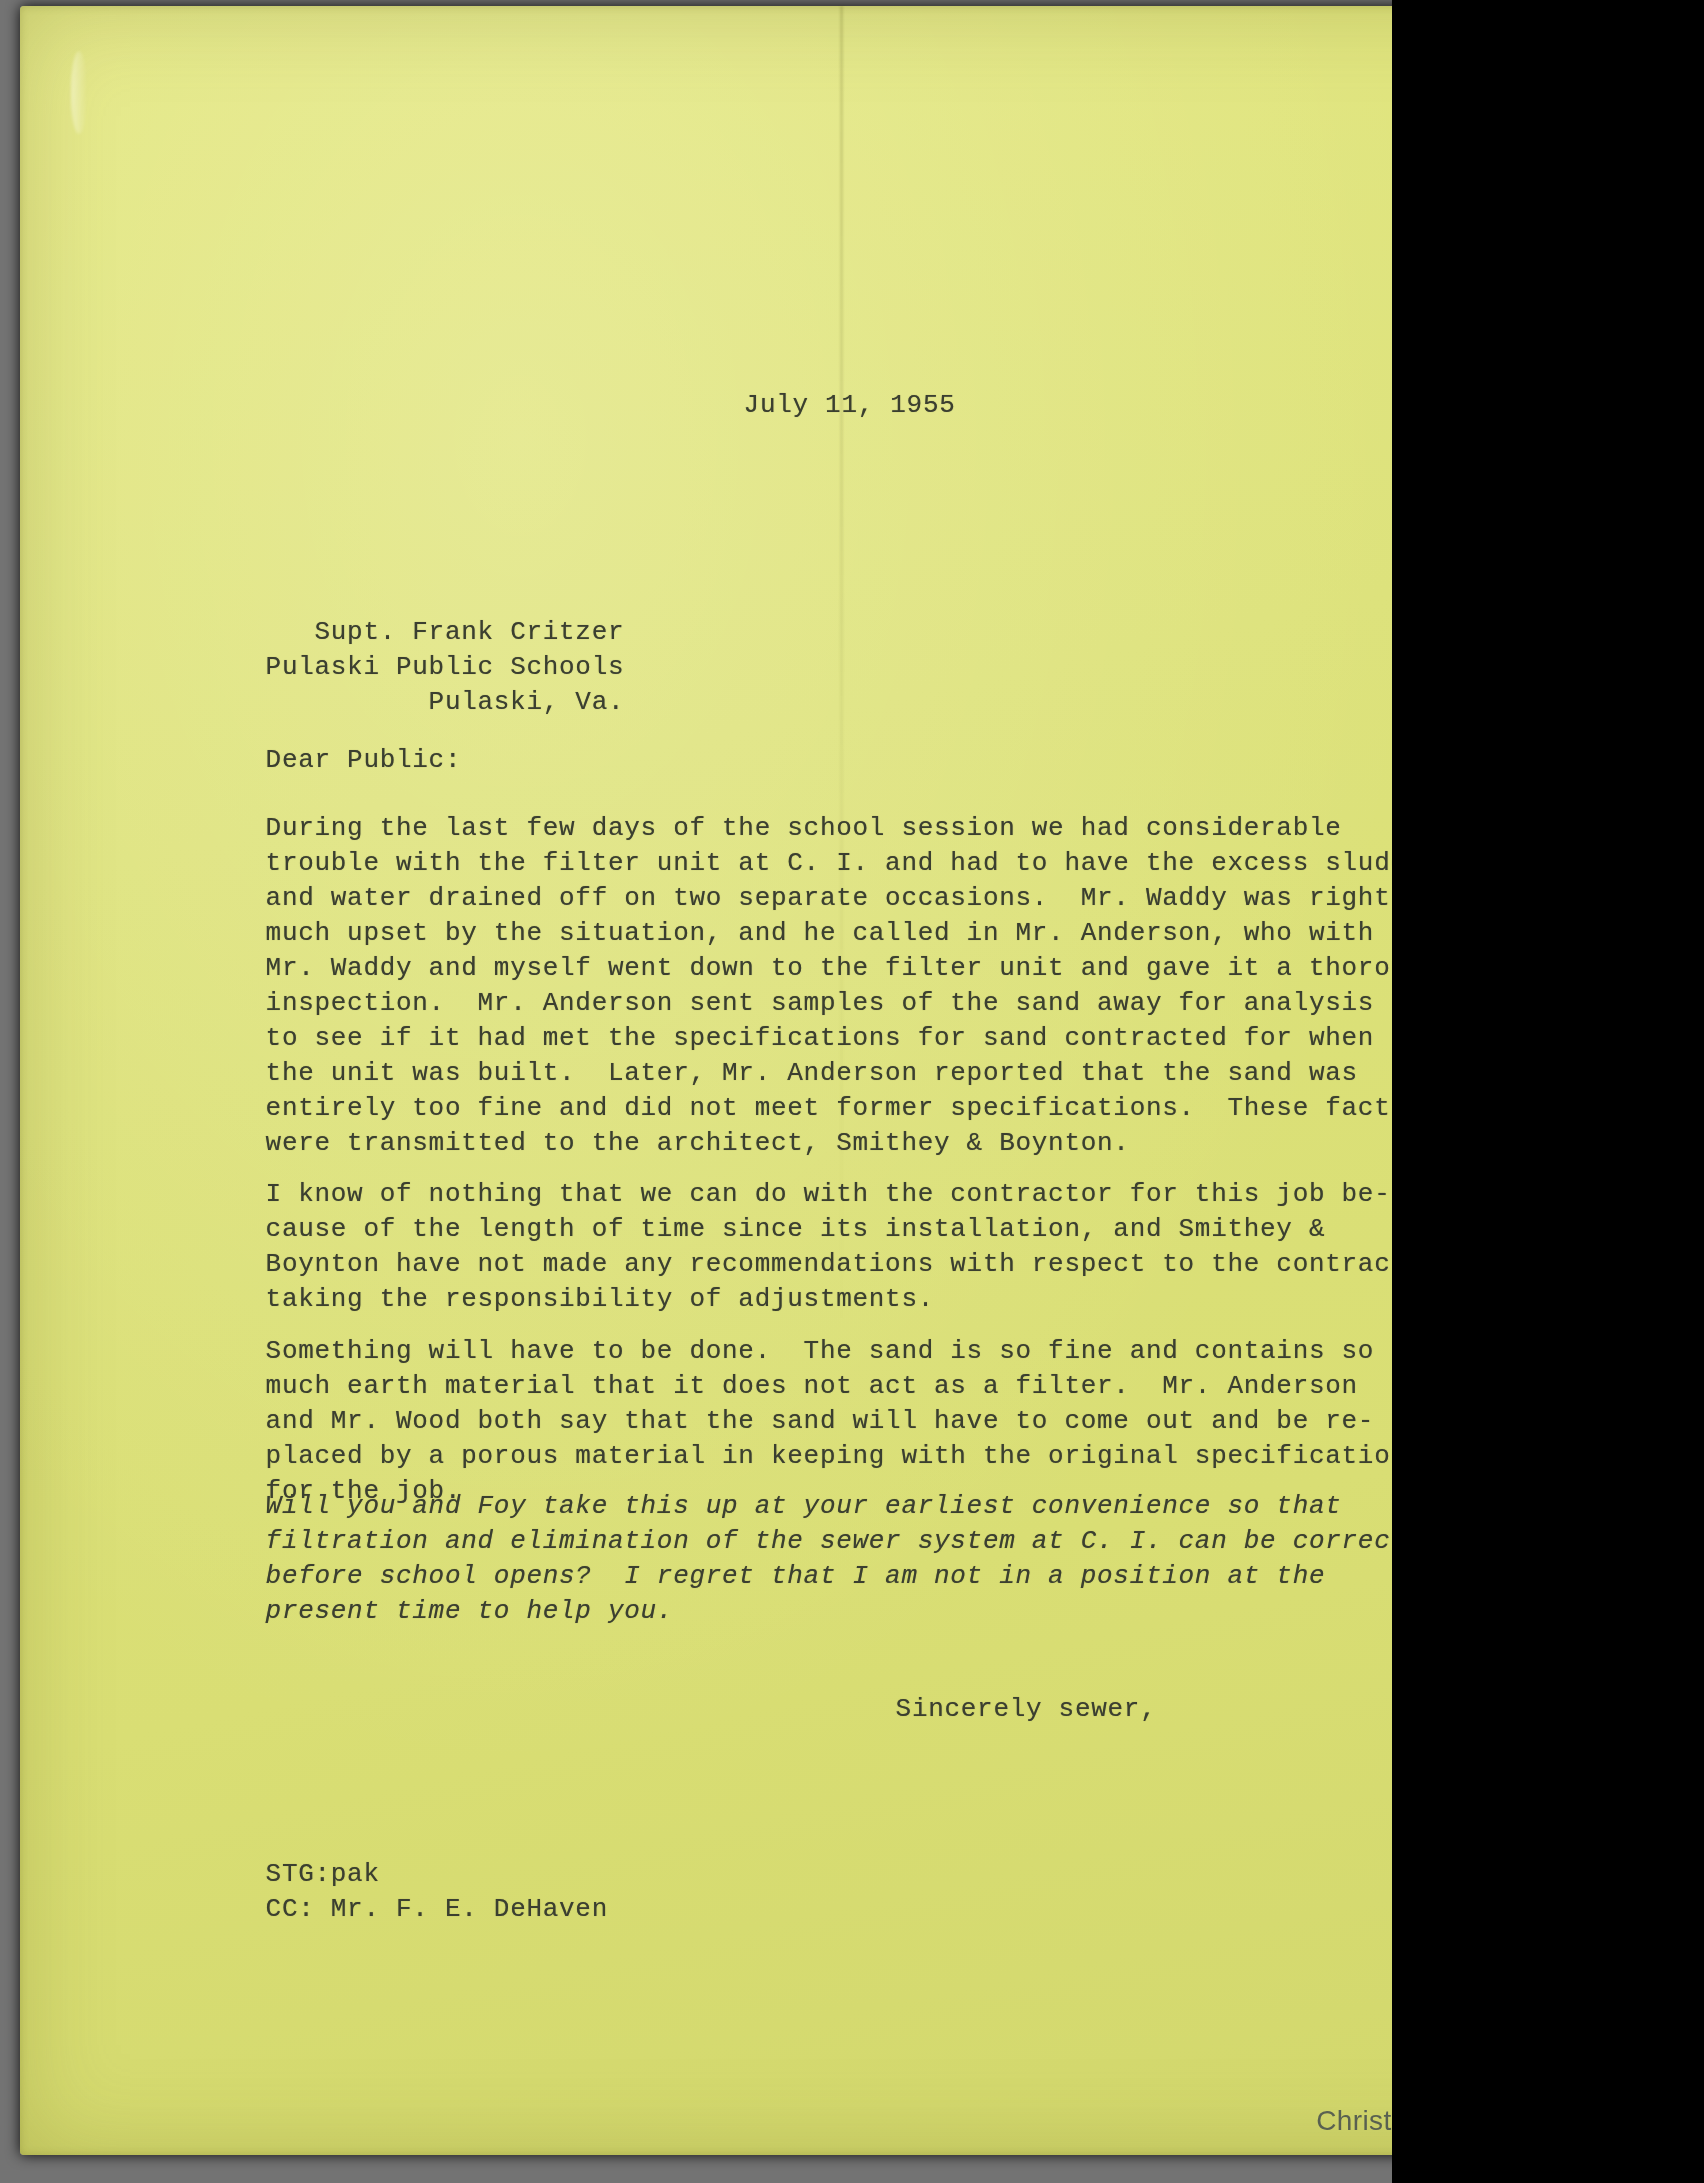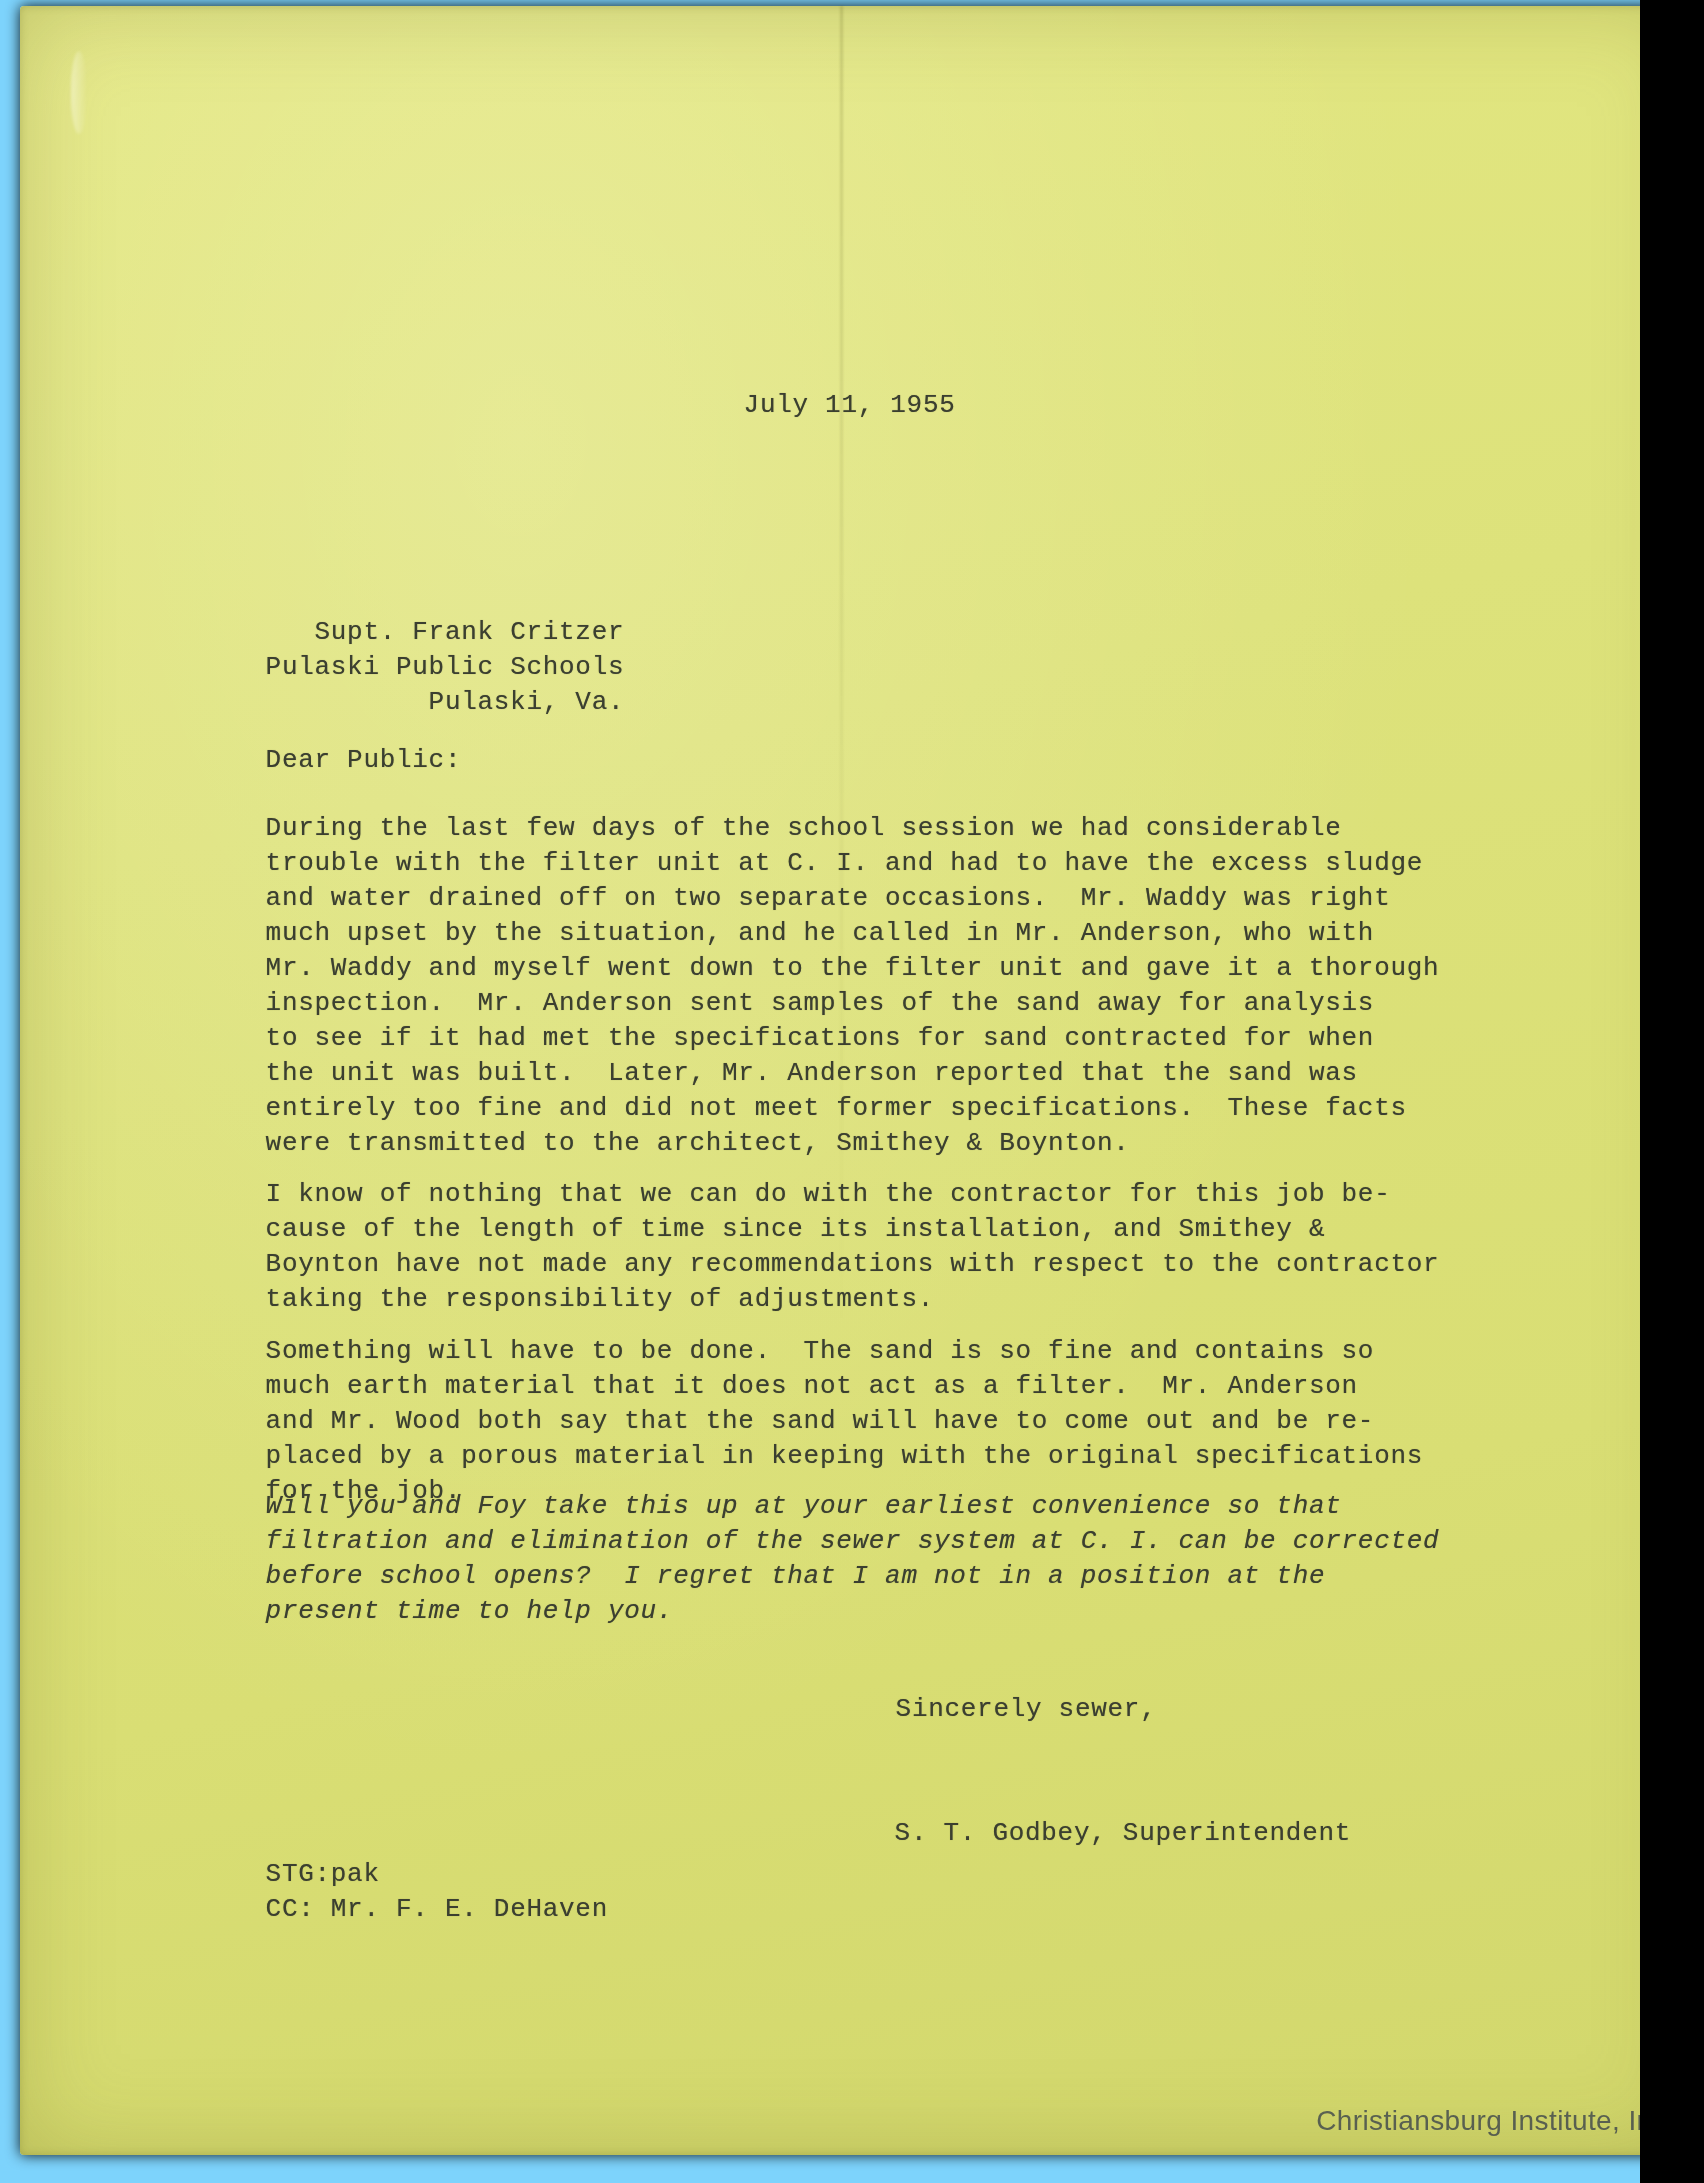--- a/index.html
+++ b/index.html
@@ -2,23 +2,23 @@
 <html style="font-size:12px"><head>
 <meta charset="utf-8">
 <style>
   html, body {
     margin: 0;
     padding: 0;
     background: #000;
   }
   .scan {
     position: relative;
-    width: 1640px;
+    width: 1392px;
     height: 2183px;
-    background: #7dd3fc;
+    background: #737373;
     overflow: hidden;
     font-family: "Liberation Mono", "DejaVu Sans Mono", monospace;
   }
   .paper {
     position: absolute;
     left: 19.6px;
     top: 6px;
     width: 1667px;
     height: 2149px;
     background:
@@ -120,21 +120,20 @@
 placed by a porous material in keeping with the original specifications
 for the job.</div>
 
     <div class="txt para-4">Will you and Foy take this up at your earliest convenience so that
 filtration and elimination of the sewer system at C. I. can be corrected
 before school opens?  I regret that I am not in a position at the
 present time to help you.</div>
 
     <div class="txt closing">Sincerely sewer,</div>
 
-    <div class="txt signature">S. T. Godbey, Superintendent</div>
 
     <div class="txt ref">STG:pak</div>
 
     <div class="txt cc">CC: Mr. F. E. DeHaven</div>
 
     <div class="watermark">Christiansburg Institute, Inc</div>
   </div>
 </div>
 
 

